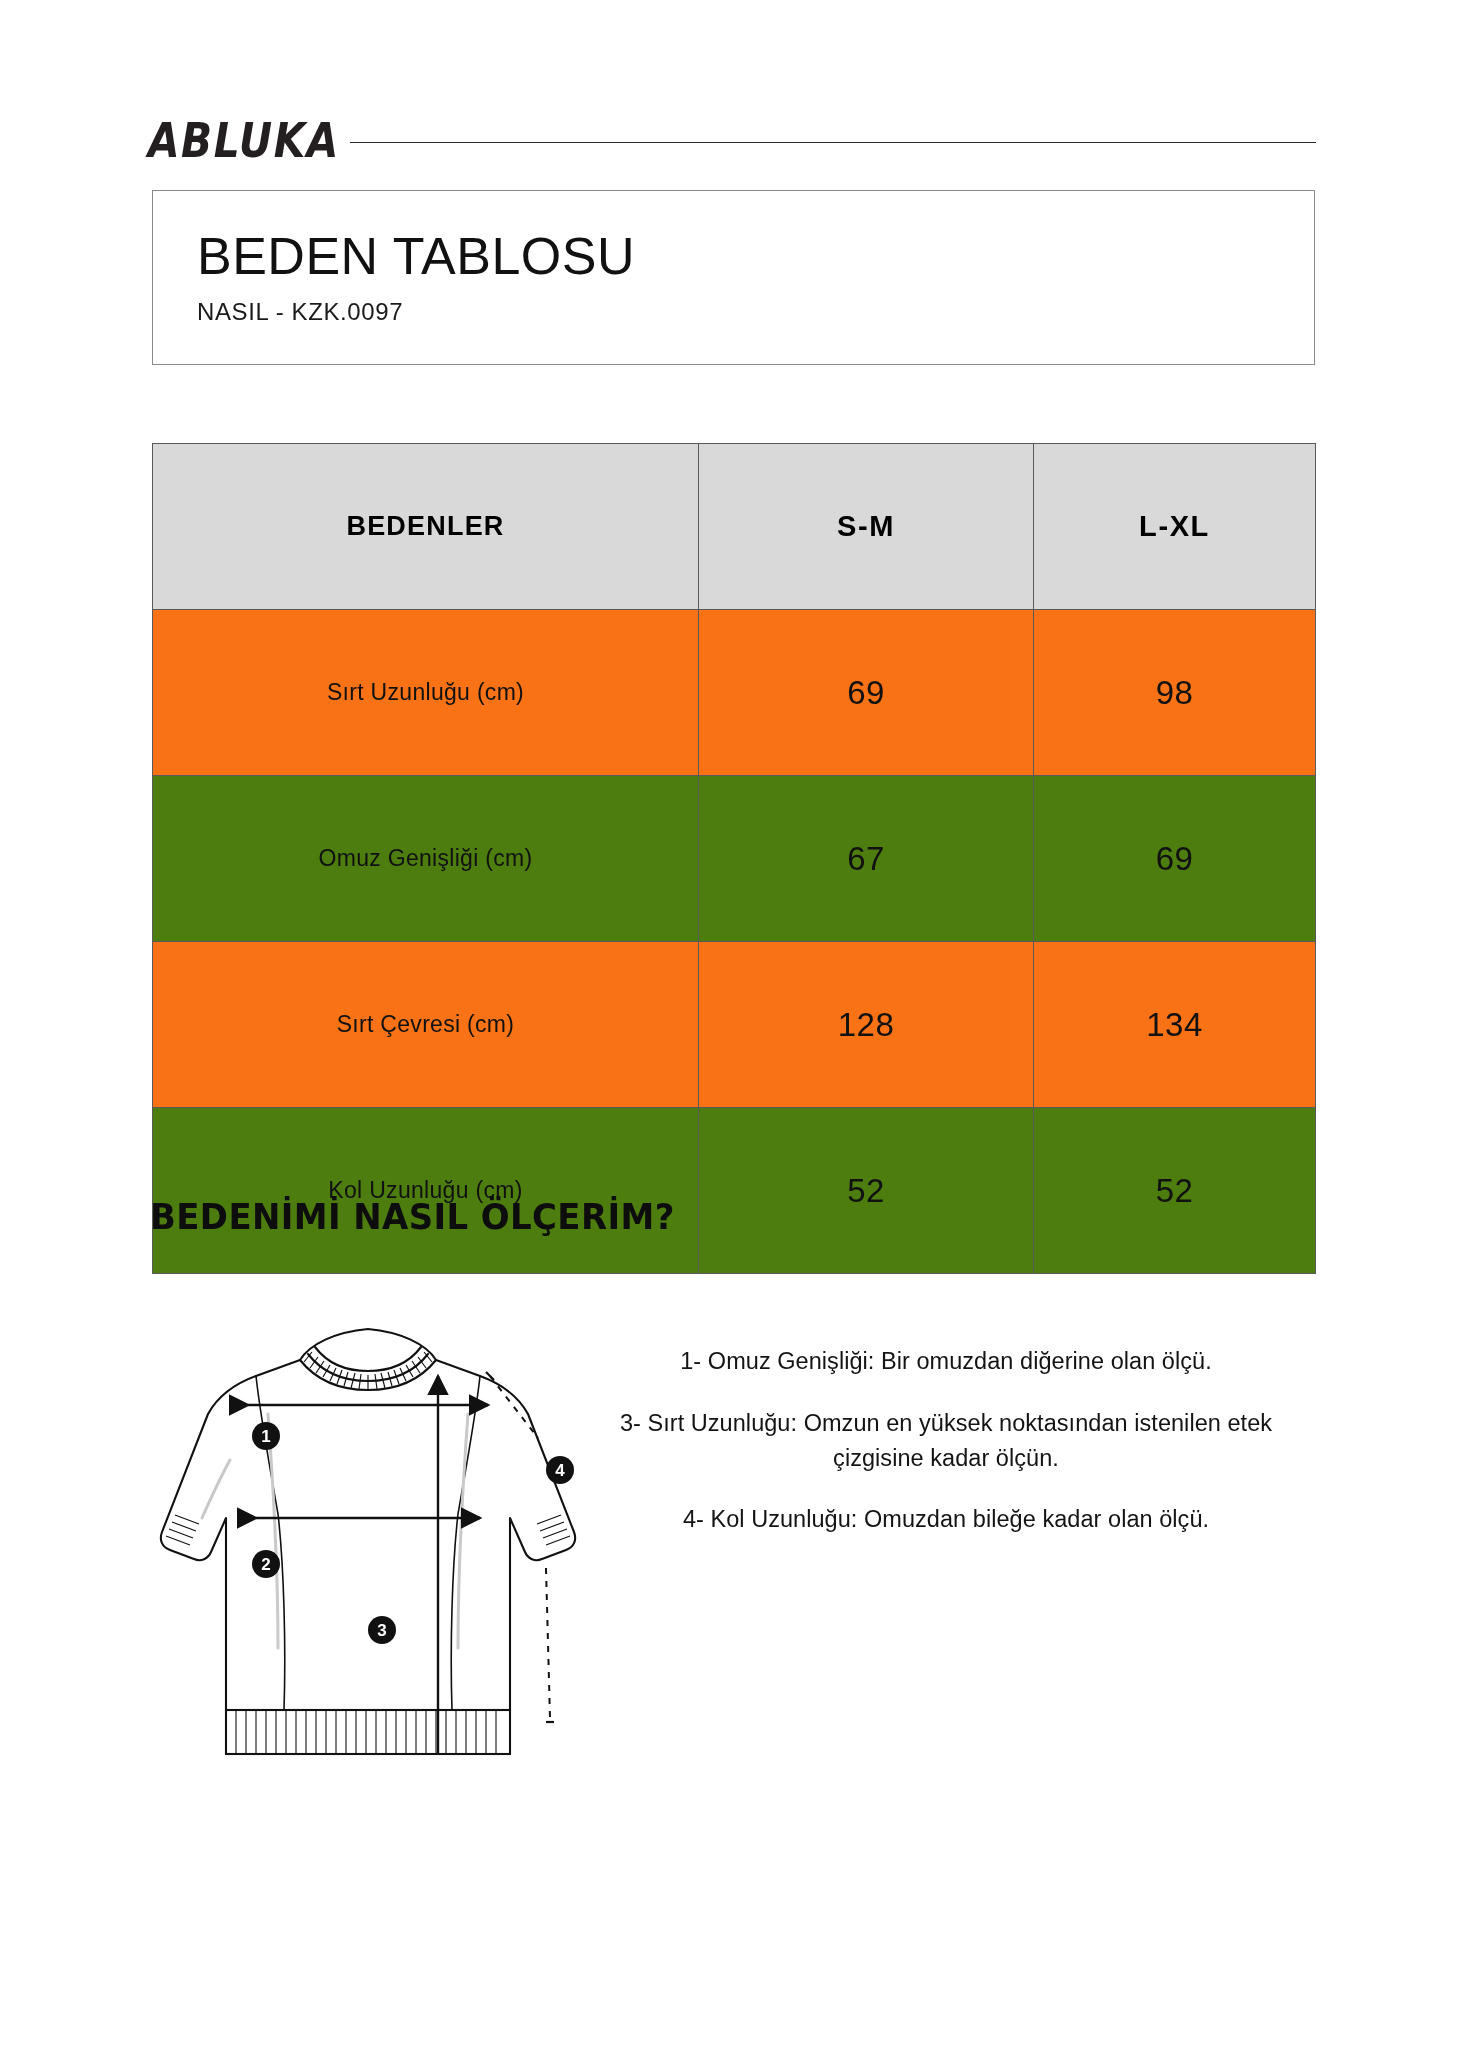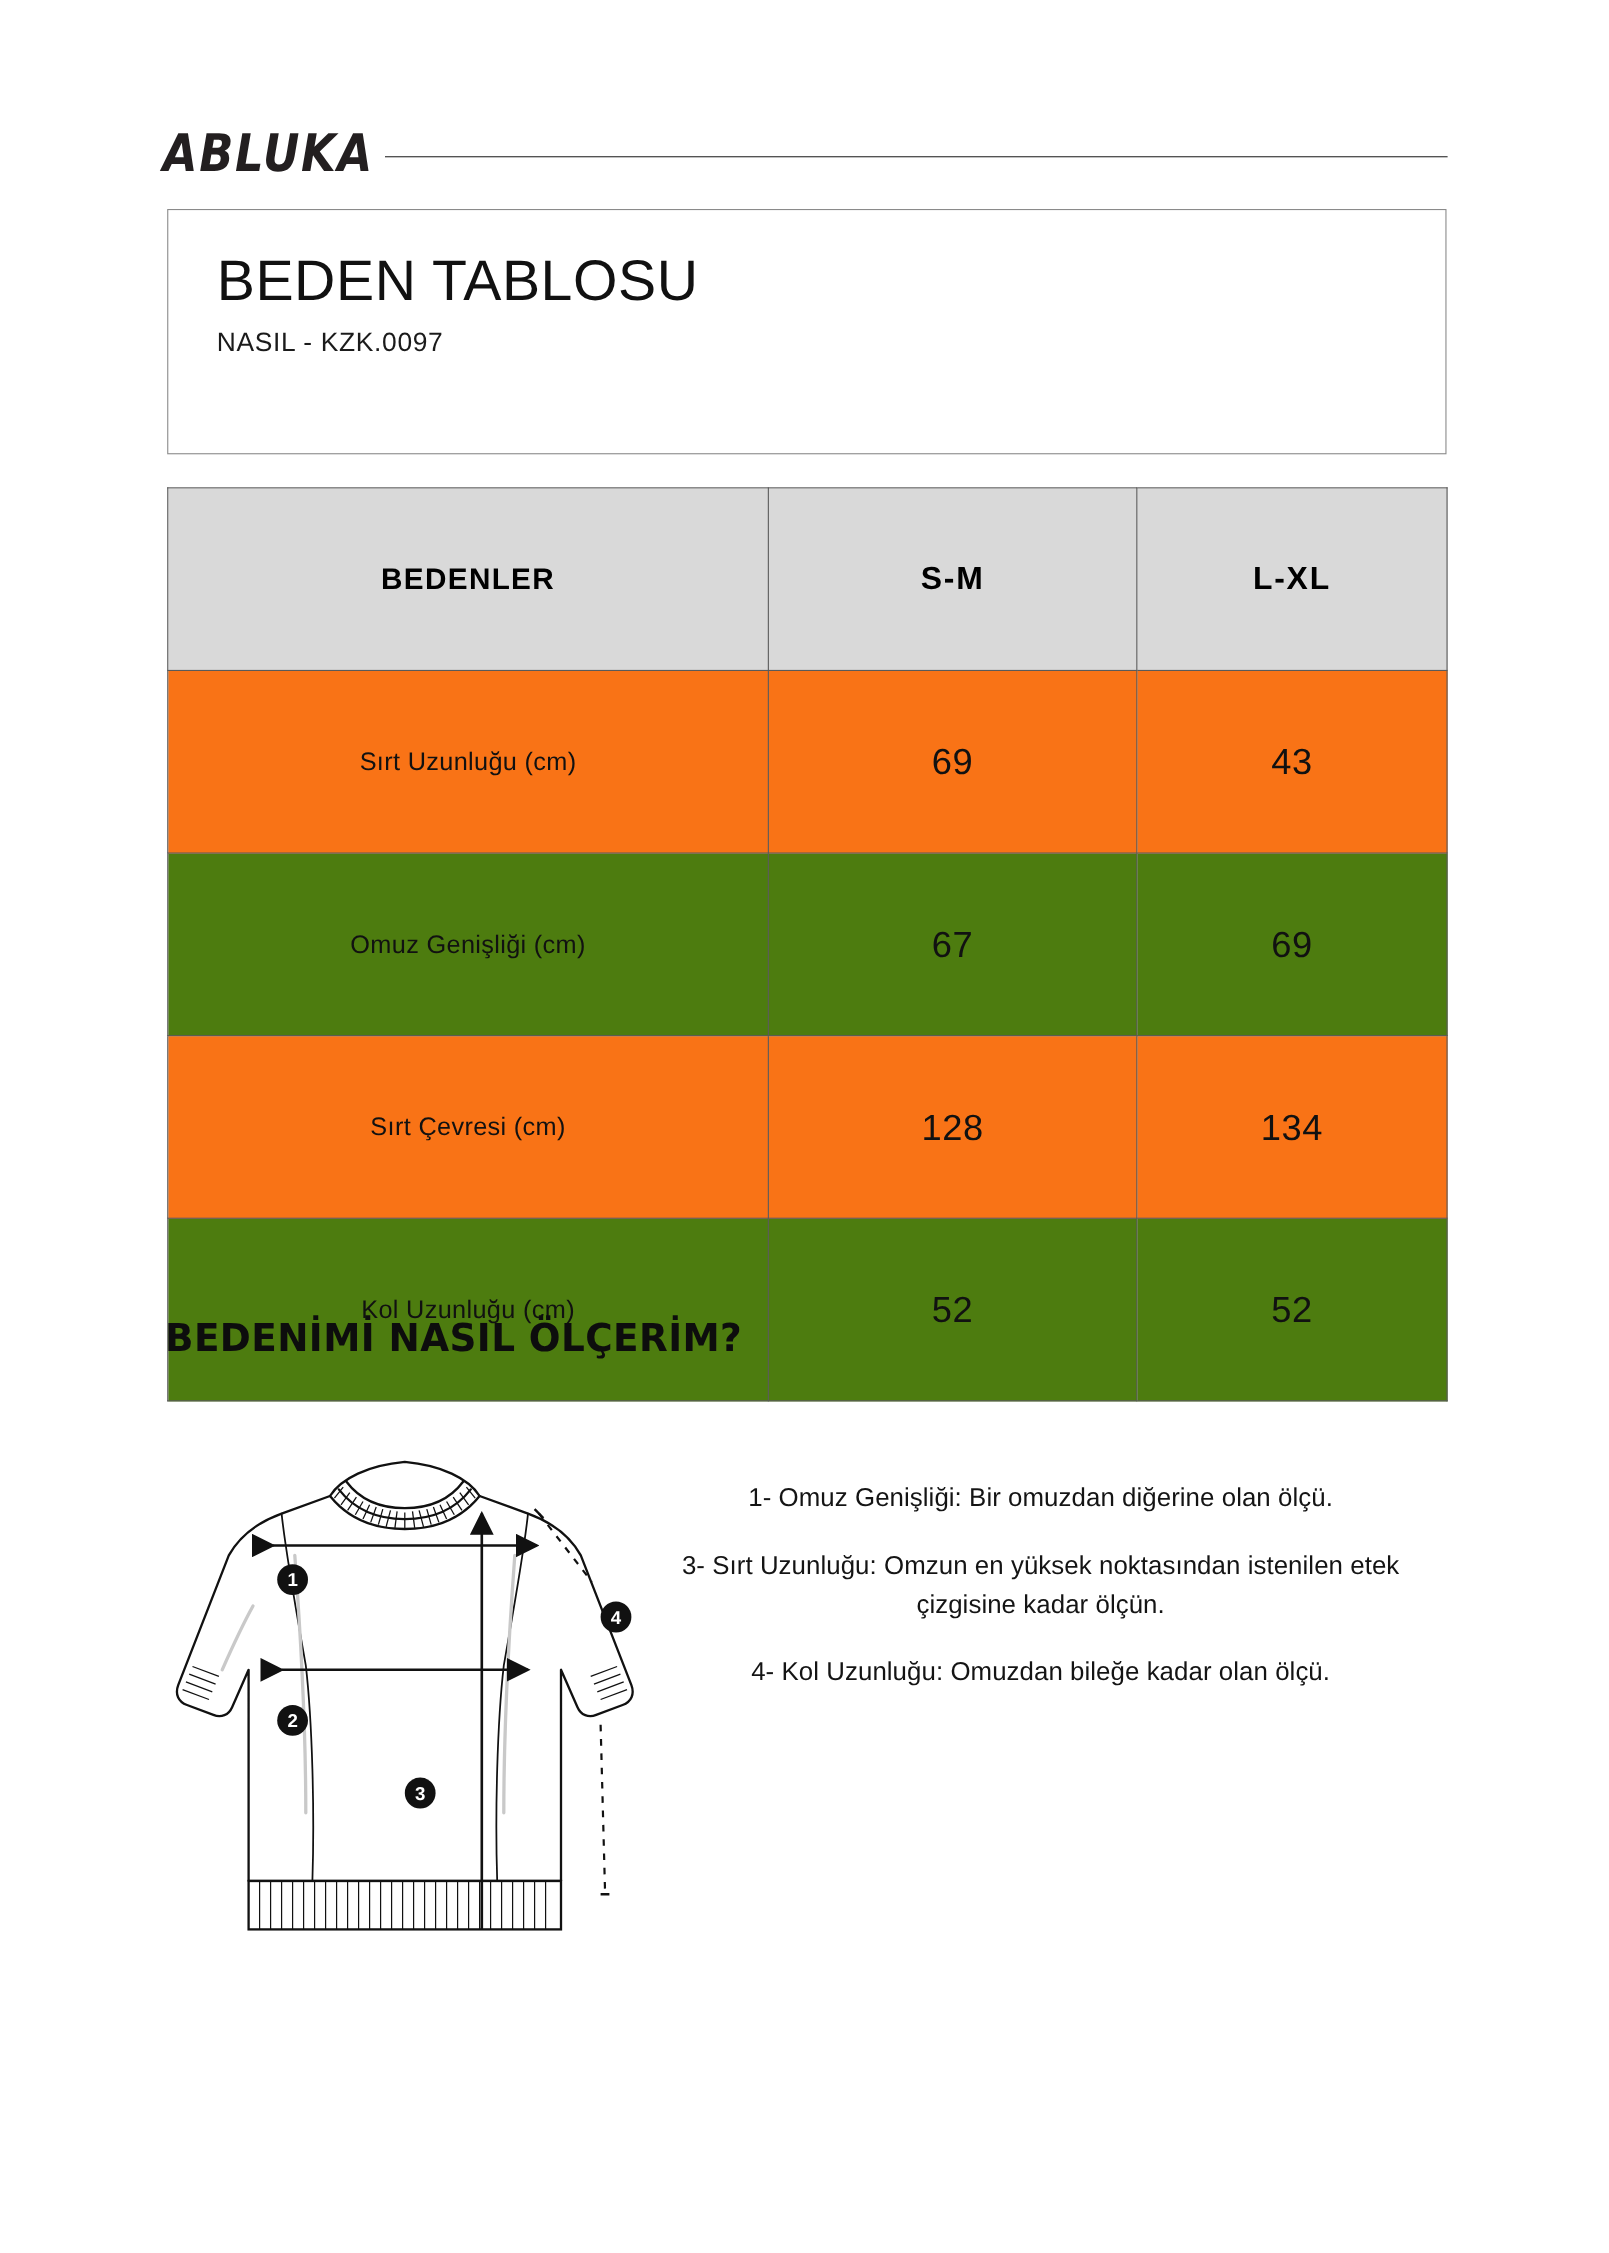--- a/index.html
+++ b/index.html
@@ -53,21 +53,21 @@
     background: #2b2b2b;
     margin-top: 4px;
   }
 
   
   .title-box {
     position: absolute;
     left: 152px;
     top: 190px;
     width: 1163px;
-    height: 223px;
+    height: 175px;
     border: 1px solid #8a8a8a;
     padding: 38px 0 0 44px;
   }
   .title-main {
     font-family: "Liberation Sans", sans-serif;
     font-size: 52px;
     font-weight: 400;
     letter-spacing: 0.5px;
     color: #111111;
     line-height: 1.05;
@@ -200,21 +200,21 @@
       <tr>
         <th>BEDENLER</th>
         <th class="hdr-size">S-M</th>
         <th class="hdr-size">L-XL</th>
       </tr>
     </thead>
     <tbody>
       <tr class="plain">
         <td class="label-cell">Sırt Uzunluğu (cm)</td>
         <td class="value-cell">69</td>
-        <td class="value-cell">43</td>
+        <td class="value-cell">98</td>
       </tr>
       <tr class="shaded">
         <td class="label-cell">Omuz Genişliği (cm)</td>
         <td class="value-cell">67</td>
         <td class="value-cell">69</td>
       </tr>
       <tr class="plain">
         <td class="label-cell">Sırt Çevresi (cm)</td>
         <td class="value-cell">128</td>
         <td class="value-cell">134</td>

